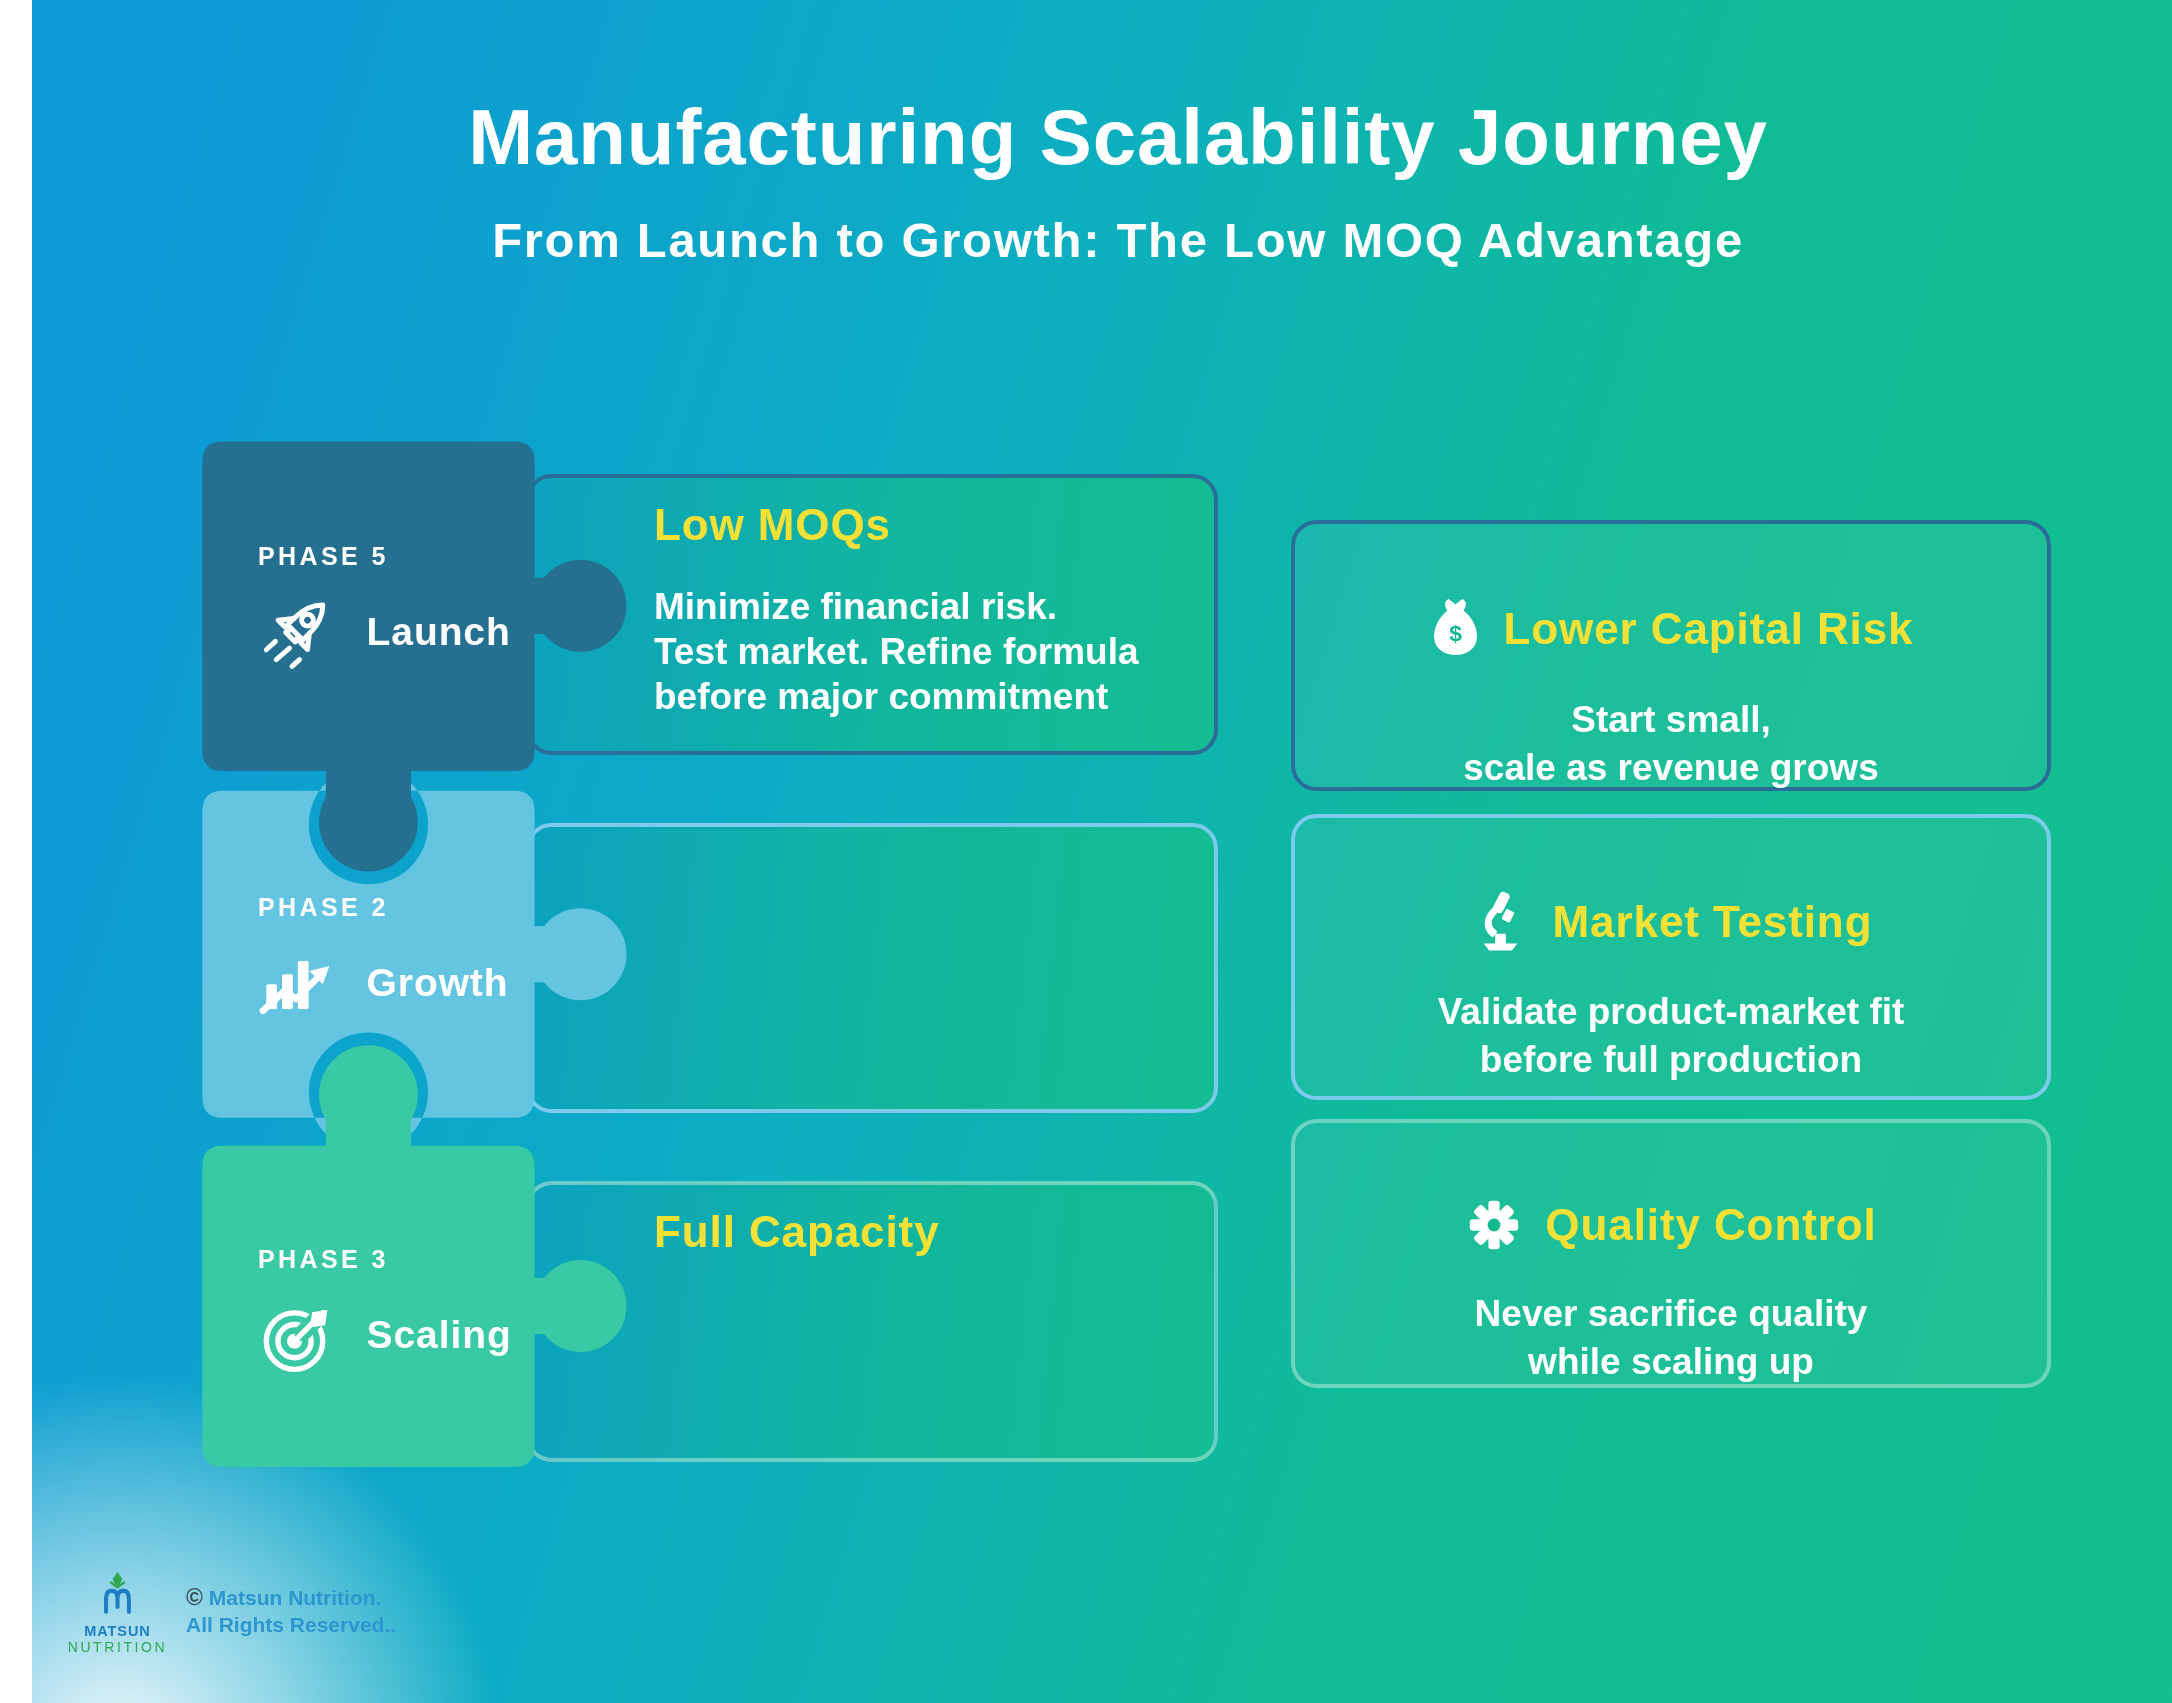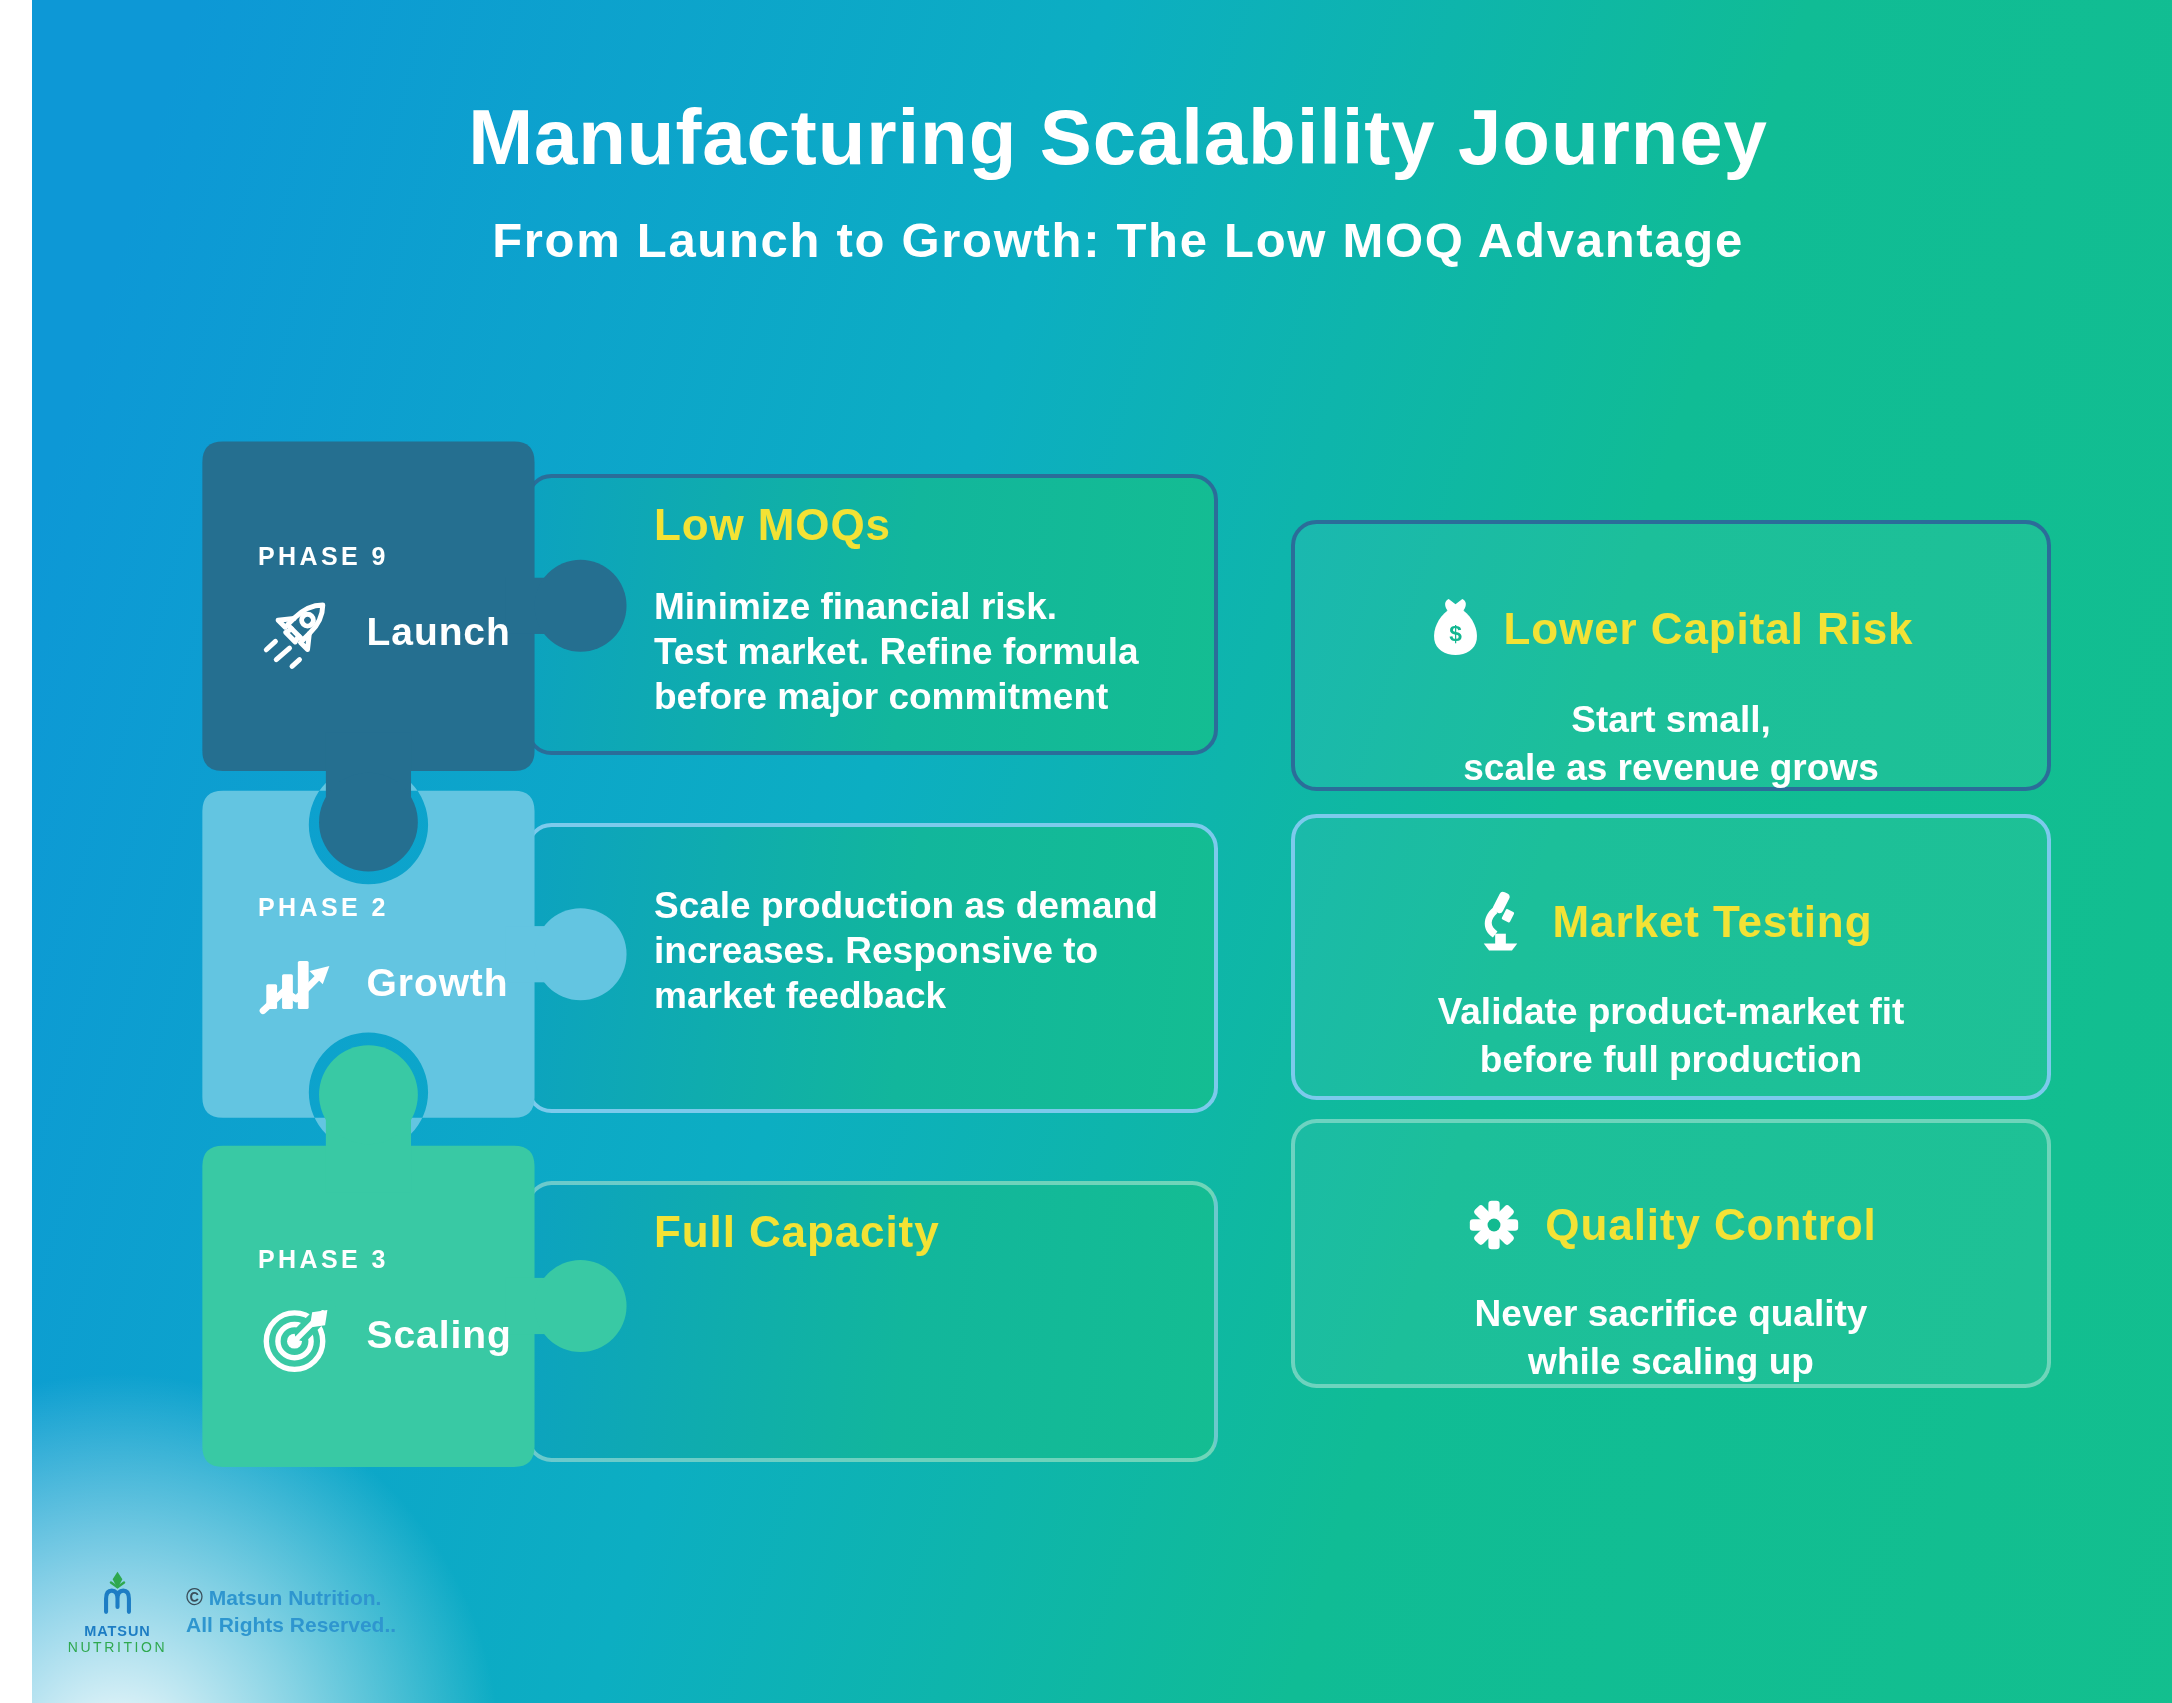--- a/index.html
+++ b/index.html
@@ -79,21 +79,21 @@
     <g>
       <path fill="#39c9a4" d="M224 1345 H566 Q590 1345 590 1369 V1698 Q590 1722 566 1722 H224 Q200 1722 200 1698 V1369 Q200 1345 224 1345 Z"></path>
       <rect x="556" y="1500" width="66" height="66" fill="#39c9a4"></rect>
       <circle cx="644" cy="1533" r="54" fill="#39c9a4"></circle>
       <rect x="345" y="1285" width="100" height="115" fill="#39c9a4"></rect>
       <circle cx="395" cy="1285" r="58" fill="#39c9a4"></circle>
     </g>
   </svg>
 
   <div class="phase-content" style="top:542px;">
-    <div class="phase-label">PHASE 9</div>
+    <div class="phase-label">PHASE 5</div>
     <div class="phase-row">
       <svg class="phase-icon" viewBox="0 0 100 100">
         <g stroke="#fff" stroke-width="6" fill="none" stroke-linecap="round" stroke-linejoin="round">
           <g transform="translate(54,42) rotate(45)">
             <path d="M0,-34 C9,-25 13,-11 13,1 L13,13 L-13,13 L-13,1 C-13,-11 -9,-25 0,-34 Z"></path>
             <circle cx="0" cy="-8" r="7"></circle>
             <path d="M-13,2 L-25,17 L-13,17"></path>
             <path d="M13,2 L25,17 L13,17"></path>
             <path d="M-6,13 L-8,21 L8,21 L6,13"></path>
           </g>
@@ -137,23 +137,20 @@
     </div>
   </div>
 
   <div class="card left-card" style="top:474px;height:281px;border:4.3px solid #2b6d99;">
     <div class="card-title">Low MOQs</div>
     <div class="card-body">Minimize financial risk.
 Test market. Refine formula
 before major commitment</div>
   </div>
   <div class="card left-card" style="top:823px;height:290px;border:4.3px solid #7ccaec;">
-    <div class="card-body">Scale production as demand
-increases. Responsive to
-market feedback</div>
   </div>
   <div class="card left-card" style="top:1181px;height:281px;border:4.3px solid rgba(185,234,217,0.55);">
     <div class="card-title">Full Capacity</div>
   </div>
 
   <div class="card right-card" style="top:520px;height:271px;border:4.3px solid #2b6d99;">
     <div class="title-row">
       <svg class="benefit-icon" width="53" height="63" viewBox="0 0 70 80">
         <path d="M25,17 C19,9 21,3 26,1 L35,8 L44,1 C49,3 51,9 45,17 C38,21 32,21 25,17 Z" fill="#fff"></path>
         <path d="M25,16 C12,26 5,41 7,55 C9,68 21,75 35,75 C49,75 61,68 63,55 C65,41 58,26 45,16 C38,12 32,12 25,16 Z" fill="#fff"></path>

